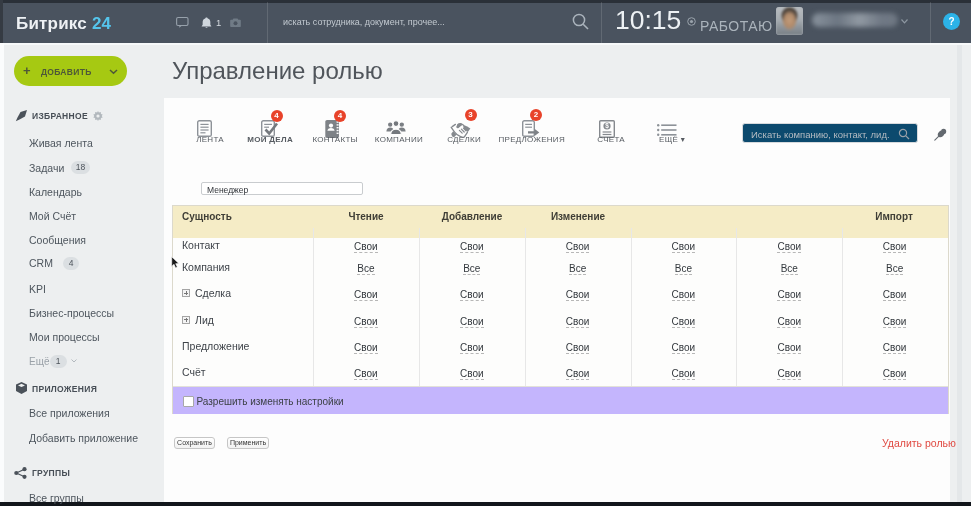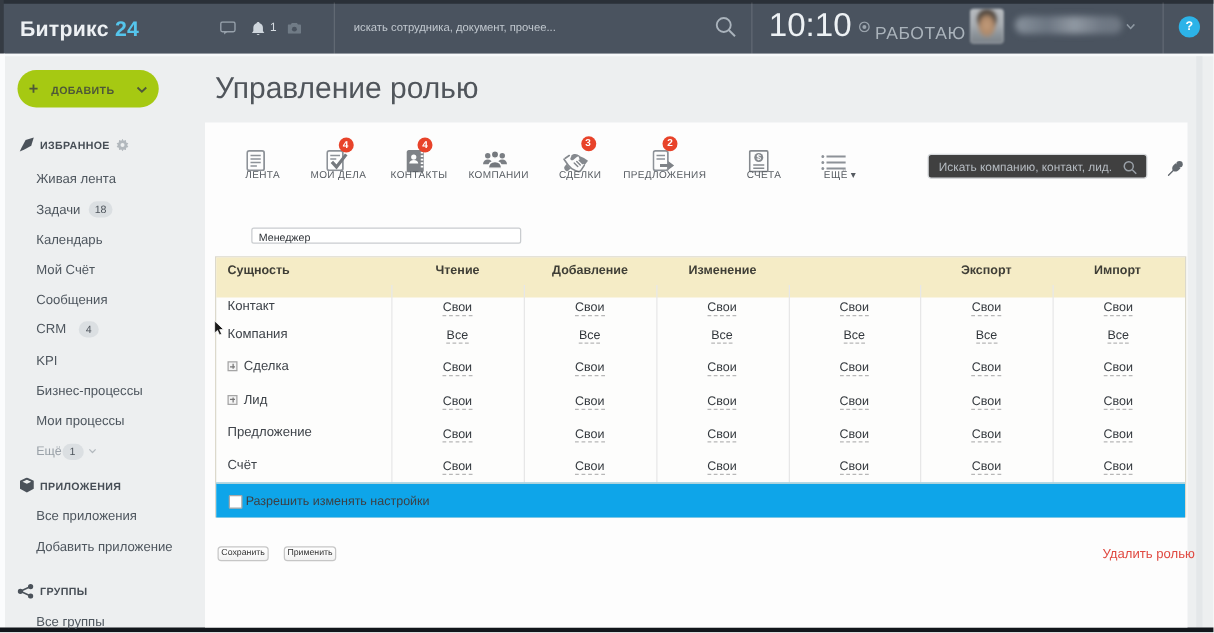--- a/index.html
+++ b/index.html
@@ -39,39 +39,39 @@
 .sitem{position:absolute;left:29px;font-size:10.5px;color:#4e565e;}
 .sbadge{position:absolute;height:13px;border-radius:7px;background:#dbdfe2;color:#4d545b;font-size:8.5px;text-align:center;line-height:13px;}
 
 #title{position:absolute;left:172px;top:57px;font-size:24px;color:#50555b;}
 #panel{position:absolute;left:164px;top:98px;width:786px;height:404px;background:#fdfdfd;}
 
 .navlbl{position:absolute;top:135px;font-size:8px;color:#565b61;letter-spacing:0.3px;text-align:right;}
 .navicon{position:absolute;top:120px;}
 .navbadge{position:absolute;width:12px;height:12px;border-radius:50%;background:#e8432a;color:#fff;font-size:8px;font-weight:bold;text-align:center;line-height:12px;}
 
-#crmsearch{position:absolute;left:742px;top:123px;width:176px;height:20px;background:#404040;border:1px solid #d7dadd;border-radius:3px;box-sizing:border-box;}
+#crmsearch{position:absolute;left:742px;top:123px;width:176px;height:20px;background:#0c4a6e;border:1px solid #d7dadd;border-radius:3px;box-sizing:border-box;}
 #crmsearch span{position:absolute;left:8px;top:4.5px;font-size:9.5px;color:#b6bcc2;}
 
 #rolelbl{position:absolute;left:174px;top:183px;font-size:10px;color:#3e4348;margin-top:48px;}
-#roleinput{position:absolute;left:201px;top:182px;width:216px;height:13px;background:#fff;border:1px solid #c9cccf;box-sizing:border-box;border-radius:2px;}
+#roleinput{position:absolute;left:201px;top:182px;width:162px;height:13px;background:#fff;border:1px solid #c9cccf;box-sizing:border-box;border-radius:2px;}
 #roleinput span{position:absolute;left:5px;top:2px;font-size:8.5px;color:#2f3338;}
 
 #tbl{position:absolute;left:172px;top:204.5px;width:777px;height:209px;border:1px solid #dcd9cc;box-sizing:border-box;background:#fdfdfc;}
 #thead{position:absolute;left:0;top:0;width:775px;height:32px;background:#f5ecc6;}
 .th{position:absolute;top:0;height:22px;line-height:22px;font-size:10px;font-weight:bold;color:#3f3e36;text-align:center;}
 .vline{position:absolute;top:22px;width:1px;height:158px;background:#e7e7e7;}
 .trow{position:absolute;left:0;width:775px;height:26.3px;}
 .tname{position:absolute;left:9px;top:0;height:26.3px;line-height:26.3px;font-size:10.5px;color:#3f444a;}
 .tval{position:absolute;top:0;height:26.3px;line-height:26.3px;width:105px;text-align:center;}
 .tval i{font-style:normal;font-size:10px;color:#33383d;border-bottom:1px dashed #b7b7b7;padding-bottom:0px;}
 .expander{position:absolute;left:9px;top:9px;width:8px;height:8px;border:1px solid #a5a5a5;box-sizing:border-box;background:#f4f4f4;}
 .expander:before{content:"";position:absolute;left:1px;top:2.5px;width:4px;height:1px;background:#777;}
 .expander:after{content:"";position:absolute;left:2.5px;top:1px;width:1px;height:4px;background:#777;}
-#chkrow{position:absolute;left:0;top:180.3px;width:775px;height:27px;background:#0ea5e9;border-top:1px solid #e3e2d8;}
+#chkrow{position:absolute;left:0;top:180.3px;width:775px;height:27px;background:#c4b5fd;border-top:1px solid #e3e2d8;}
 #chkrow .box{position:absolute;left:10px;top:9px;width:9px;height:9px;border:1px solid #a8a8a8;background:#fff;border-radius:1px;}
 #chkrow .txt{position:absolute;left:23.5px;top:9px;font-size:10px;color:#3c4146;}
 
 .btn{position:absolute;top:437px;height:12px;border:1px solid #c6c6c6;border-radius:3px;background:linear-gradient(#ffffff,#f2f2f2);
  font-size:7px;color:#333;text-align:center;line-height:10.5px;box-sizing:border-box;}
 #dellink{position:absolute;left:882px;top:437px;font-size:10.5px;color:#e04a42;}
 </style>
 </head>
 <body>
 <div id="root">
@@ -97,21 +97,21 @@
       <circle cx="6.5" cy="6.5" r="2.4" fill="#4a535f"></circle>
     </svg>
     <div class="tsep" style="left:267px"></div>
     <div id="searchtxt">искать сотрудника, документ, прочее...</div>
 
     <svg class="abs" style="left:572px;top:13px" width="18" height="18" viewBox="0 0 18 18">
       <circle cx="7" cy="7" r="5.6" fill="none" stroke="#aab3bc" stroke-width="1.5"></circle>
       <line x1="11.2" y1="11.2" x2="16" y2="16" stroke="#aab3bc" stroke-width="1.6"></line>
     </svg>
     <div class="tsep" style="left:601px"></div>
-    <div id="time">10:10</div>
+    <div id="time">10:15</div>
     <svg class="abs" style="left:687px;top:17px" width="9" height="9" viewBox="0 0 9 9">
       <circle cx="4.5" cy="4.5" r="3.8" fill="none" stroke="#9aa3ac" stroke-width="1"></circle>
       <circle cx="4.5" cy="4.5" r="1.6" fill="#9aa3ac"></circle>
     </svg>
     <div id="worktxt">РАБОТАЮ</div>
     <div id="avatar">
         <div class="in"></div>
       </div>
     <div id="nameblur"></div>
     <svg class="abs" style="left:901px;top:19px" width="7" height="5" viewBox="0 0 7 5">
@@ -186,21 +186,21 @@
     <line x1="3.4" y1="12.8" x2="8.5" y2="12.8" stroke="#8d9298" stroke-width="1.2"></line>
   </svg>
   <div class="navlbl" style="left:184px;width:40px;">ЛЕНТА</div>
 
   <svg class="navicon" style="left:261px" width="18" height="17" viewBox="0 0 18 17">
     <rect x="0.7" y="0.7" width="12.6" height="15.6" rx="1.6" fill="none" stroke="#8d9298" stroke-width="1.4"></rect>
     <line x1="3.2" y1="4.4" x2="11" y2="4.4" stroke="#8d9298" stroke-width="1.2"></line>
     <line x1="3.2" y1="7.2" x2="8" y2="7.2" stroke="#8d9298" stroke-width="1.2"></line>
     <path d="M4.5 9.5 L8.2 13.5 L16 3.5" fill="none" stroke="#75797e" stroke-width="2.6"></path>
   </svg>
-  <div class="navlbl" style="left:243px;width:50px;">МОИ ДЕЛА</div>
+  <div class="navlbl" style="left:243px;width:50px;font-weight:bold;">МОИ ДЕЛА</div>
   <div class="navbadge" style="left:270.5px;top:110px;">4</div>
 
   <svg class="navicon" style="left:325px" width="15" height="18" viewBox="0 0 15 18">
     <path d="M2 0 L12.3 0 C13.2 0 14 0.8 14 1.7 L14 16.3 C14 17.2 13.2 18 12.3 18 L2 18 C1.1 18 0.3 17.2 0.3 16.3 L0.3 1.7 C0.3 0.8 1.1 0 2 0 Z" fill="#7e8287"></path>
     <rect x="11.6" y="1.4" width="2" height="1.4" fill="#fdfdfd"></rect>
       <rect x="11.6" y="4.2" width="2" height="1.4" fill="#fdfdfd"></rect>
       <rect x="11.6" y="7" width="2" height="1.4" fill="#fdfdfd"></rect>
       <rect x="11.6" y="9.8" width="2" height="1.4" fill="#fdfdfd"></rect>
       <rect x="11.6" y="12.6" width="2" height="1.4" fill="#fdfdfd"></rect>
     <circle cx="6" cy="5.6" r="2.1" fill="#fdfdfd"></circle>
@@ -274,21 +274,20 @@
   <div id="roleinput">
       <span>Менеджер</span>
     </div>
 
   <div id="tbl">
     <div id="thead">
       <div class="th" style="left:9px;text-align:left;">Сущность</div>
       <div class="th" style="left:140px;width:106px;">Чтение</div>
       <div class="th" style="left:246px;width:106px;">Добавление</div>
       <div class="th" style="left:352px;width:106px;">Изменение</div>
-      <div class="th" style="left:563px;width:106px;">Экспорт</div>
       <div class="th" style="left:669px;width:104px;">Импорт</div>
     </div>
     <div class="vline" style="left:140px"></div>
     <div class="vline" style="left:245.8px"></div>
     <div class="vline" style="left:351.7px"></div>
     <div class="vline" style="left:457.5px"></div>
     <div class="vline" style="left:563.3px"></div>
     <div class="vline" style="left:669.2px"></div>
   <div class="trow" style="top: 26px;">
         <span class="tname">Контакт</span>

